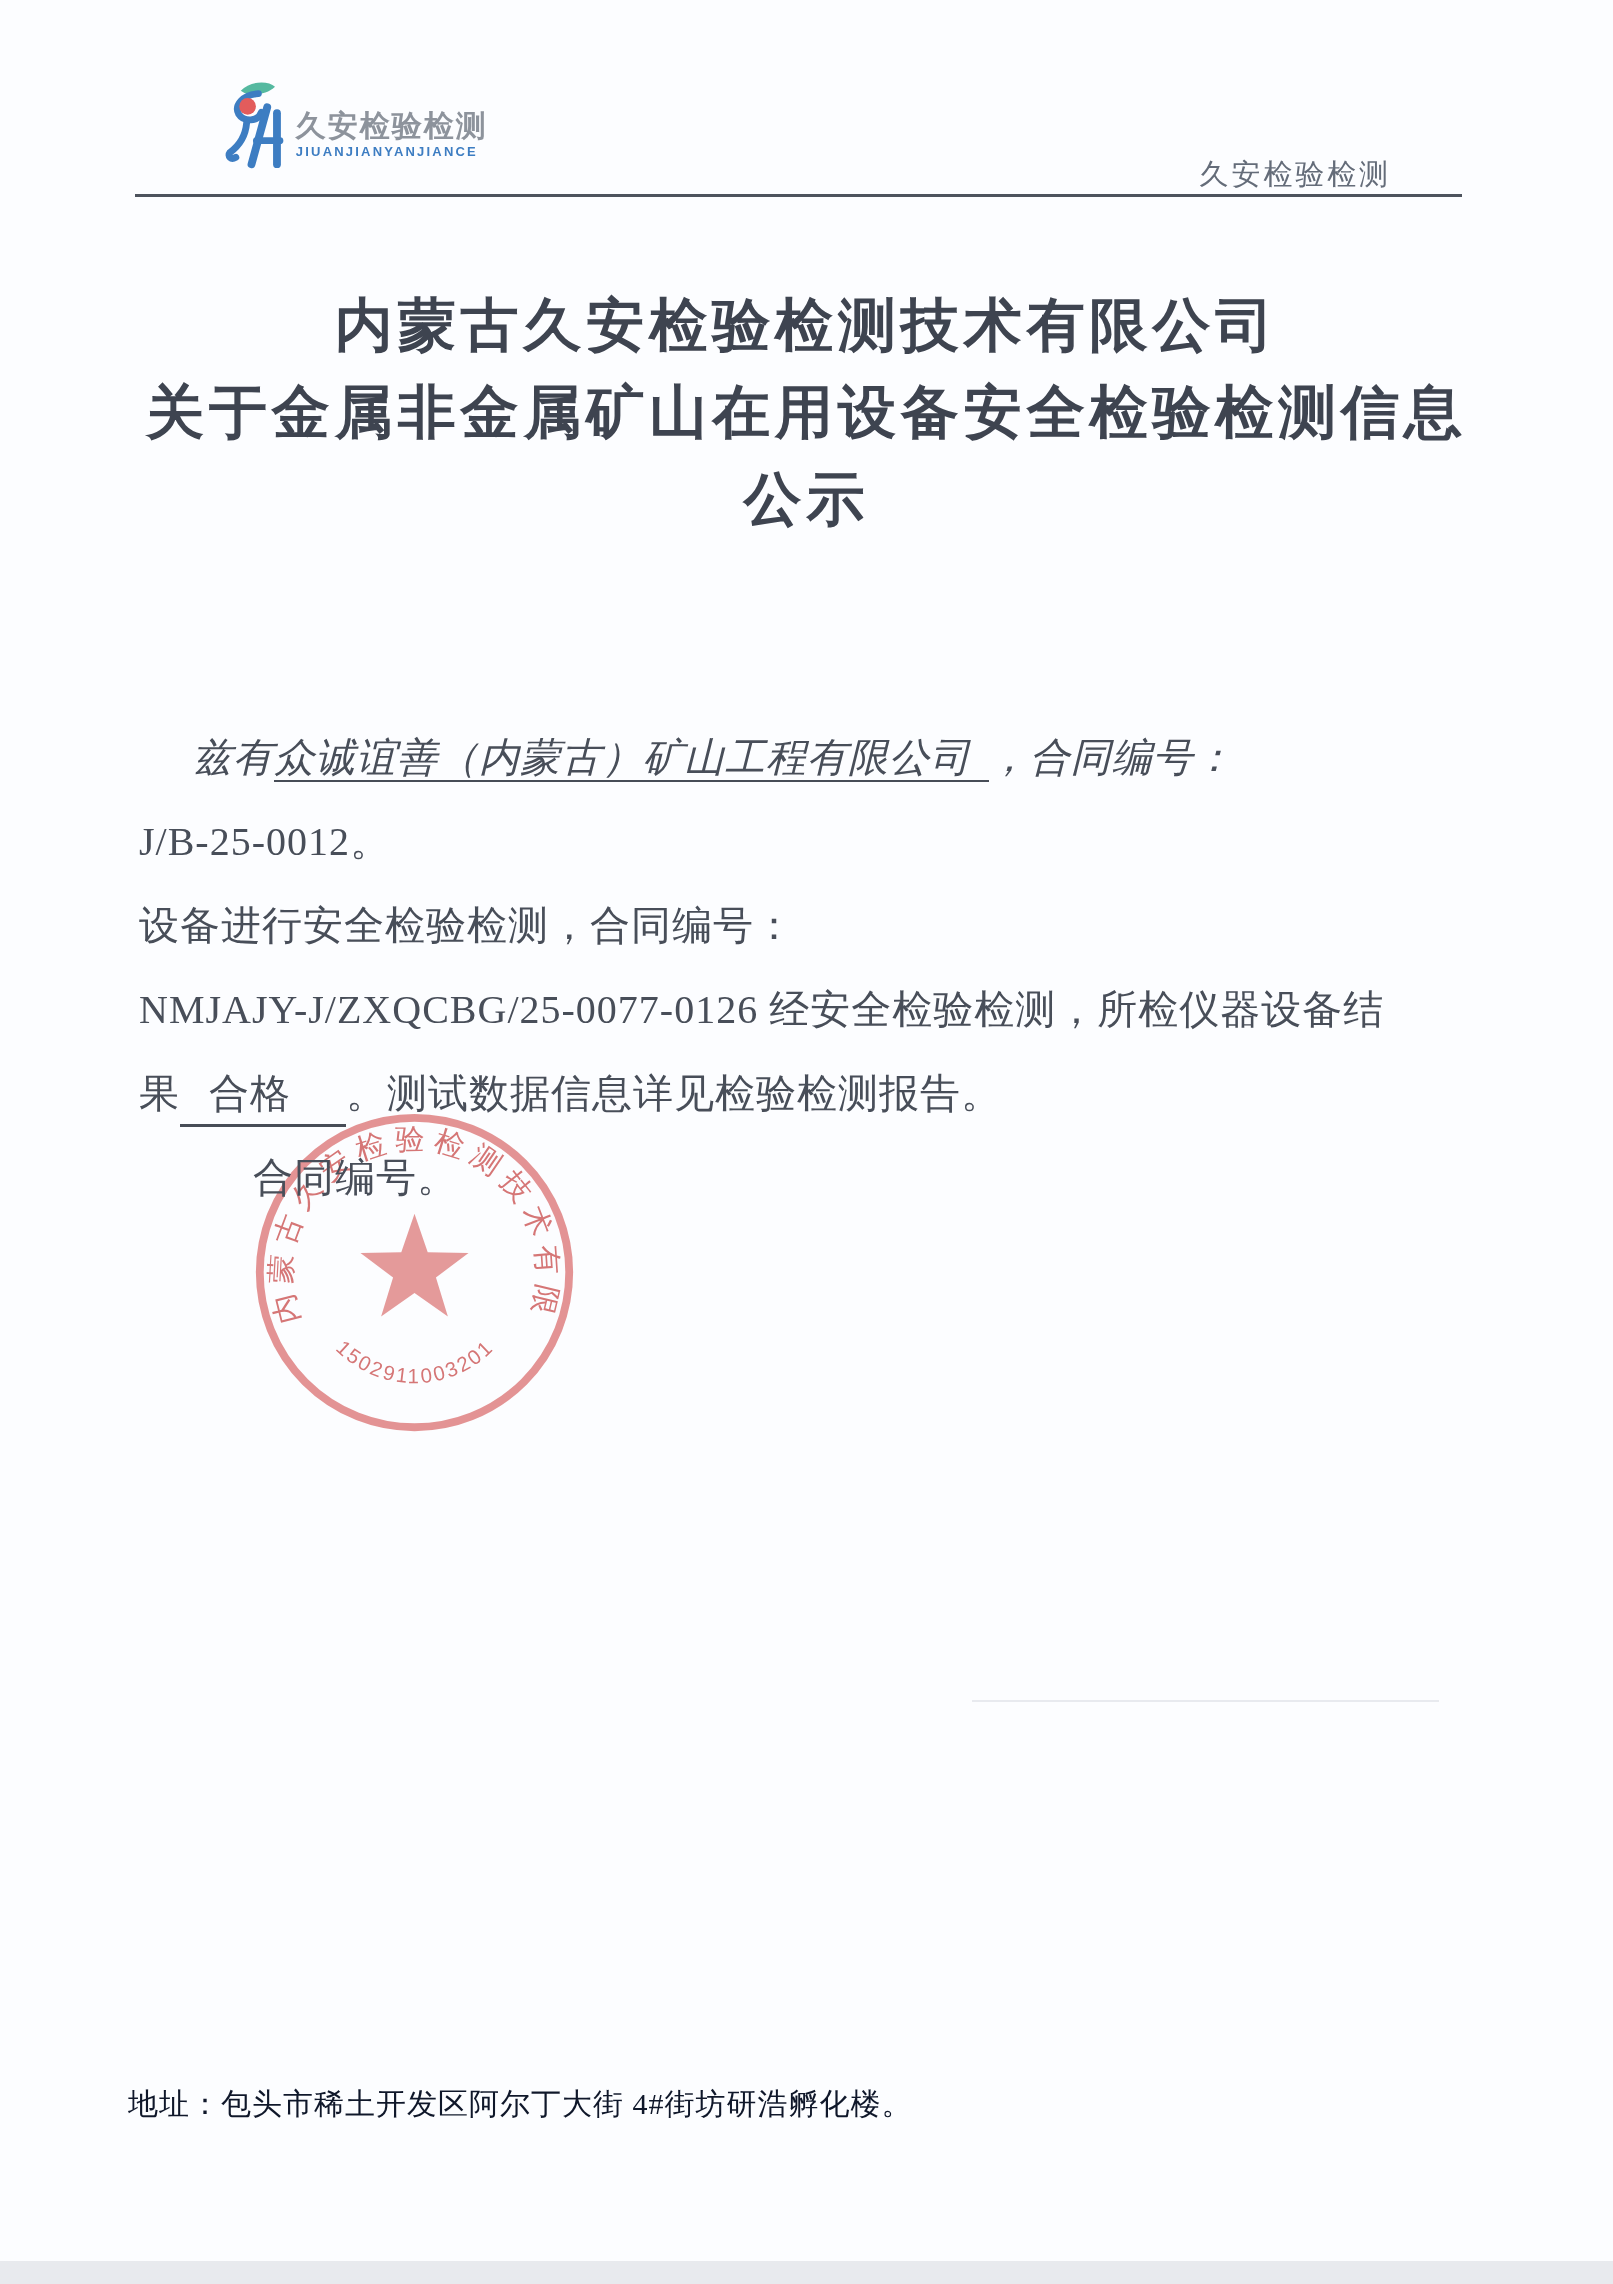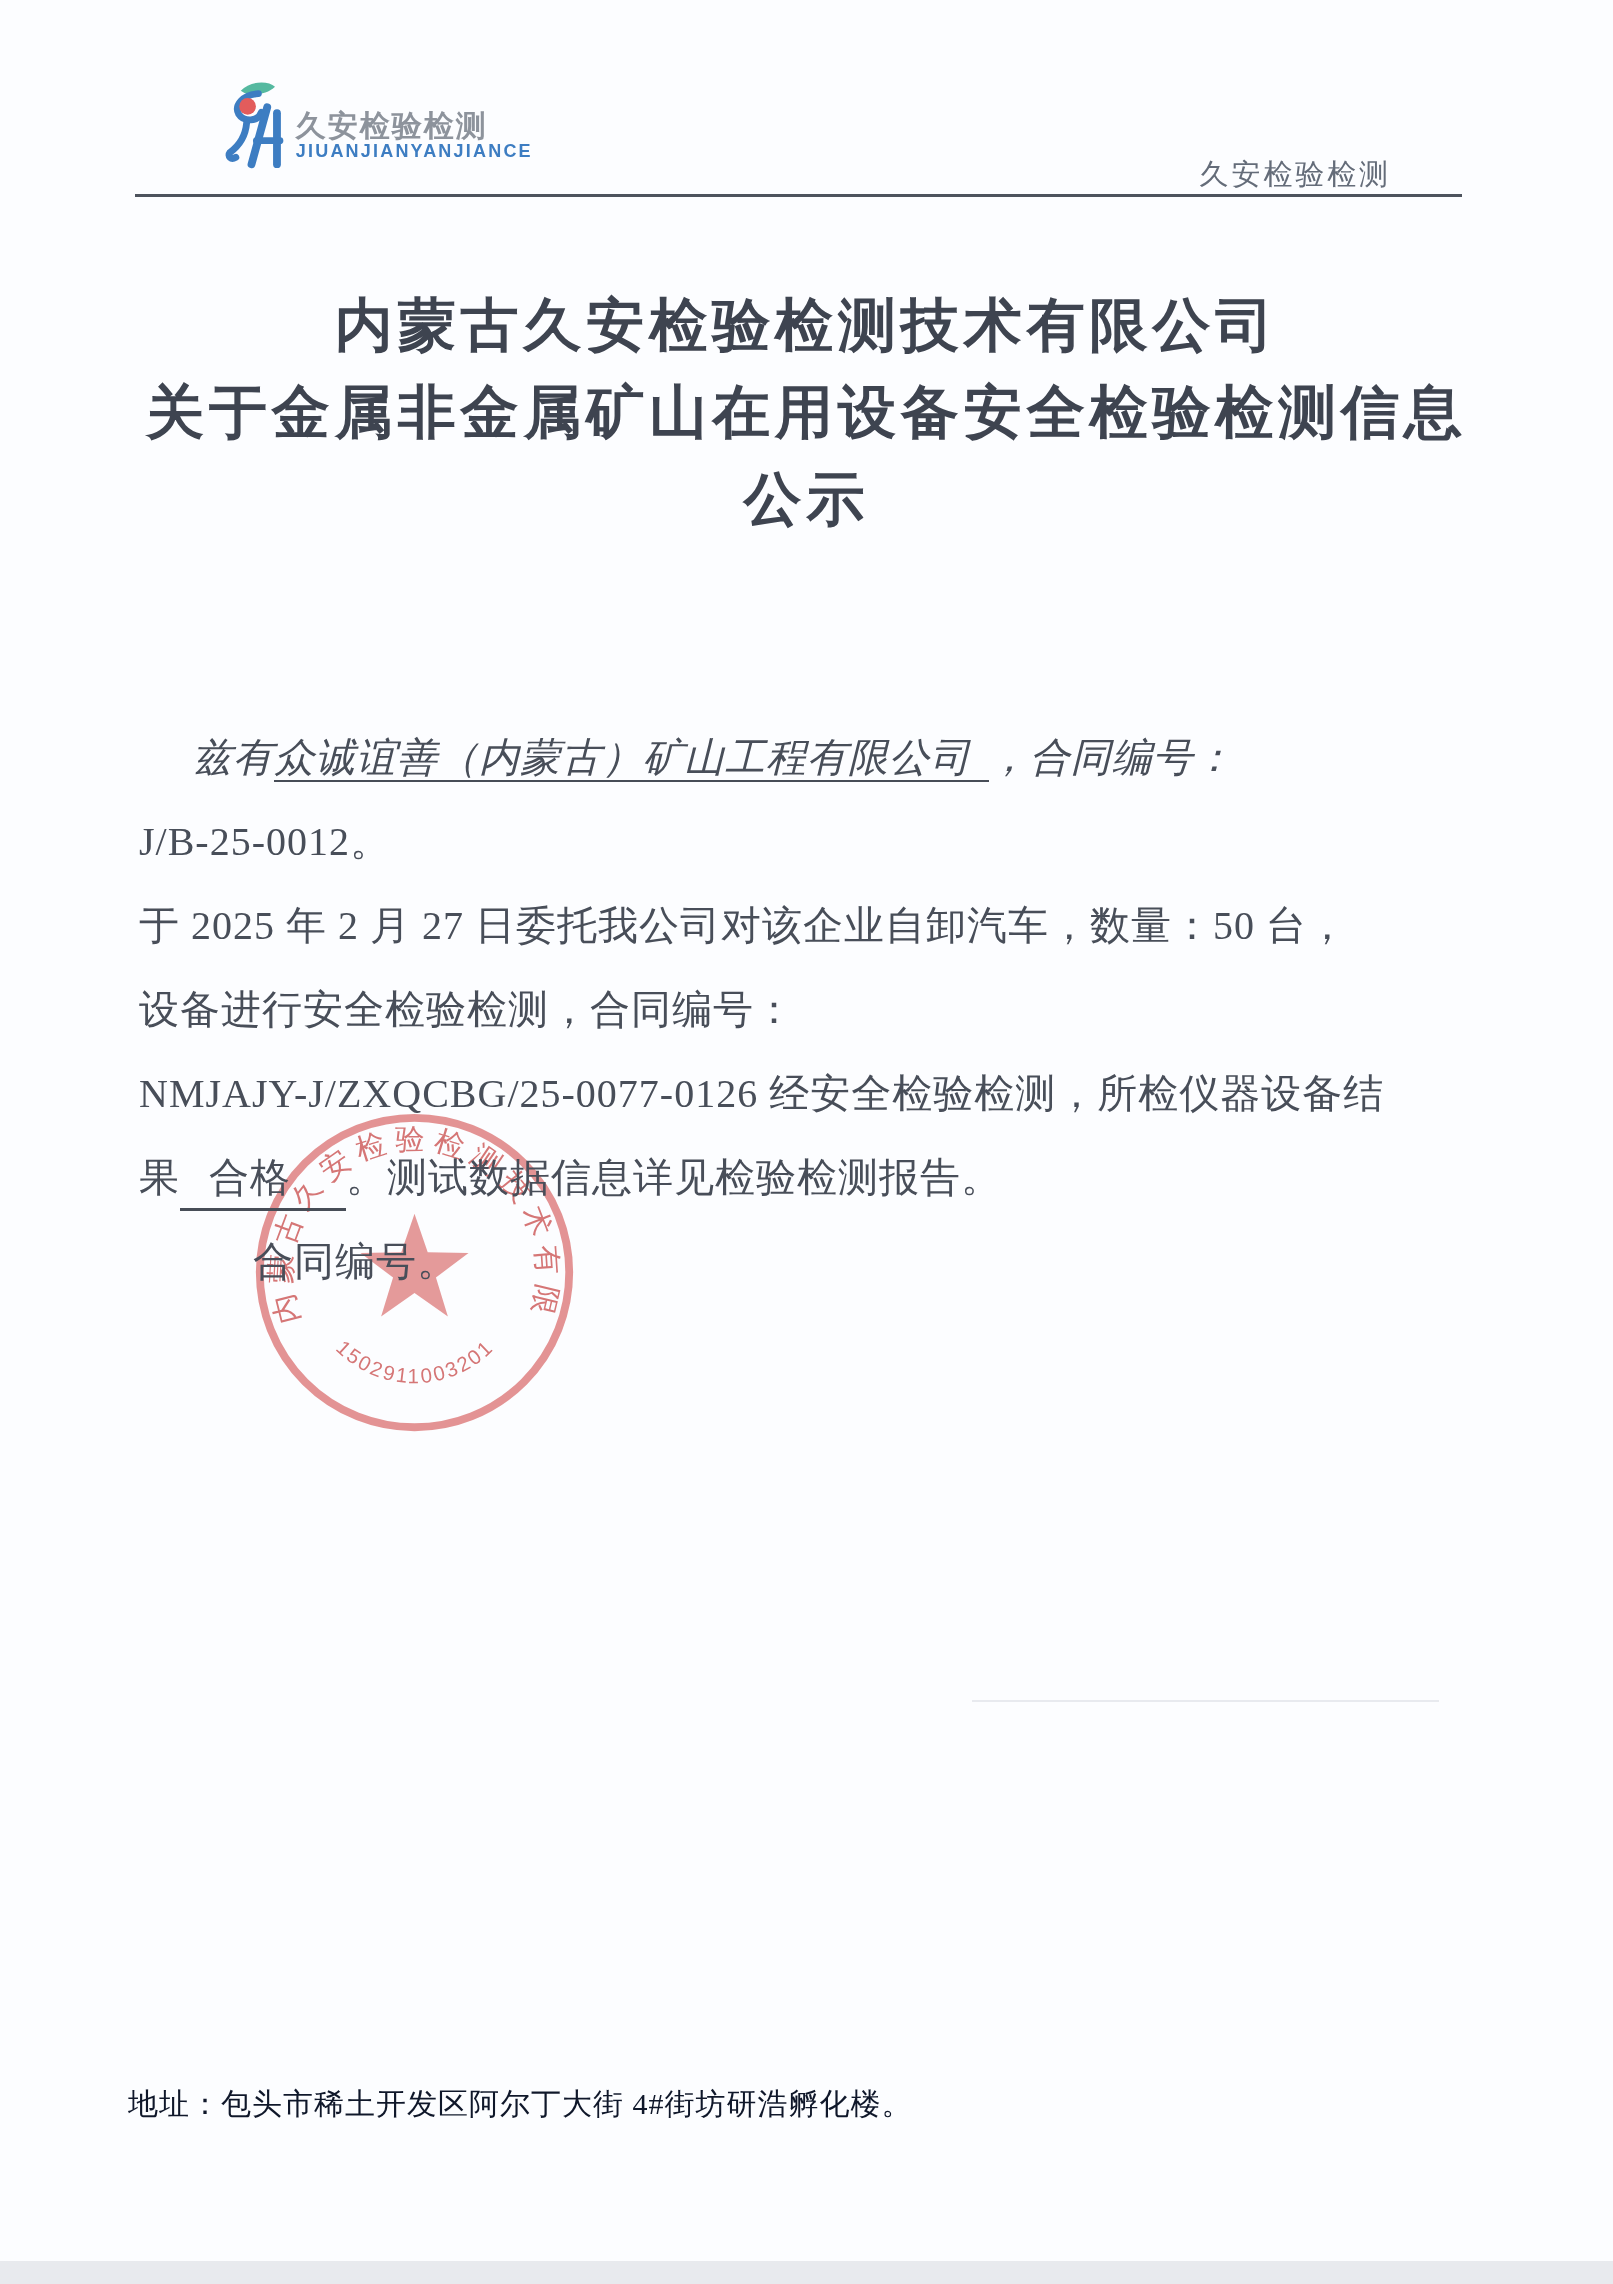--- a/index.html
+++ b/index.html
@@ -14,21 +14,21 @@
   
   .logo-wrap{position:absolute;left:221px;top:78px;display:flex;align-items:flex-start;}
   .logo-icon{width:63px;height:94px;}
   .logo-text{margin-left:11.8px;margin-top:31px;}
   .logo-cn{
     font-family:"Liberation Sans","DejaVu Sans",sans-serif;
     font-size:30px;font-weight:700;color:#8d939c;letter-spacing:2px;line-height:33px;
   }
   .logo-en{
     font-family:"Liberation Sans","DejaVu Sans",sans-serif;
-    font-size:18px;font-weight:700;color:#3d7dc2;letter-spacing:2.2px;line-height:19.6px;
+    font-size:13px;font-weight:700;color:#3d7dc2;letter-spacing:2.2px;line-height:19.6px;
   }
   .header-right{
     position:absolute;top:155px;right:222px;
     font-size:29px;color:#646c79;letter-spacing:2.9px;
   }
   .header-rule{
     position:absolute;top:194px;left:135px;right:151px;height:2.9px;
     background:#4d535d;
   }
   
@@ -101,21 +101,20 @@
 
   <div class="title-block">
     <div>内蒙古久安检验检测技术有限公司</div>
     <div>关于金属非金属矿山在用设备安全检验检测信息</div>
     <div>公示</div>
   </div>
 
   <div class="doc-body">
     <p class="indent-1"><span>兹有</span><span class="u-name">众诚谊善（内蒙古）矿山工程有限公司</span><span>，合同编号：</span></p>
     <p>J/B-25-0012。</p>
-    <p>于 2025 年 2 月 27 日委托我公司对该企业自卸汽车，数量：50 台，</p>
     <p>设备进行安全检验检测，合同编号：</p>
     <p>NMJAJY-J/ZXQCBG/25-0077-0126 经安全检验检测，所检仪器设备结</p>
     <p><span>果</span><span class="u-blank">合格</span><span>。测试数据信息详见检验检测报告。</span></p>
     <p class="indent-2">合同编号。</p>
   </div>
 
   <svg class="seal" viewBox="0 0 336 336">
 
     <circle cx="168" cy="168" r="158" fill="none" stroke="#d96b6b" stroke-width="8" stroke-opacity="0.85"></circle>
 

